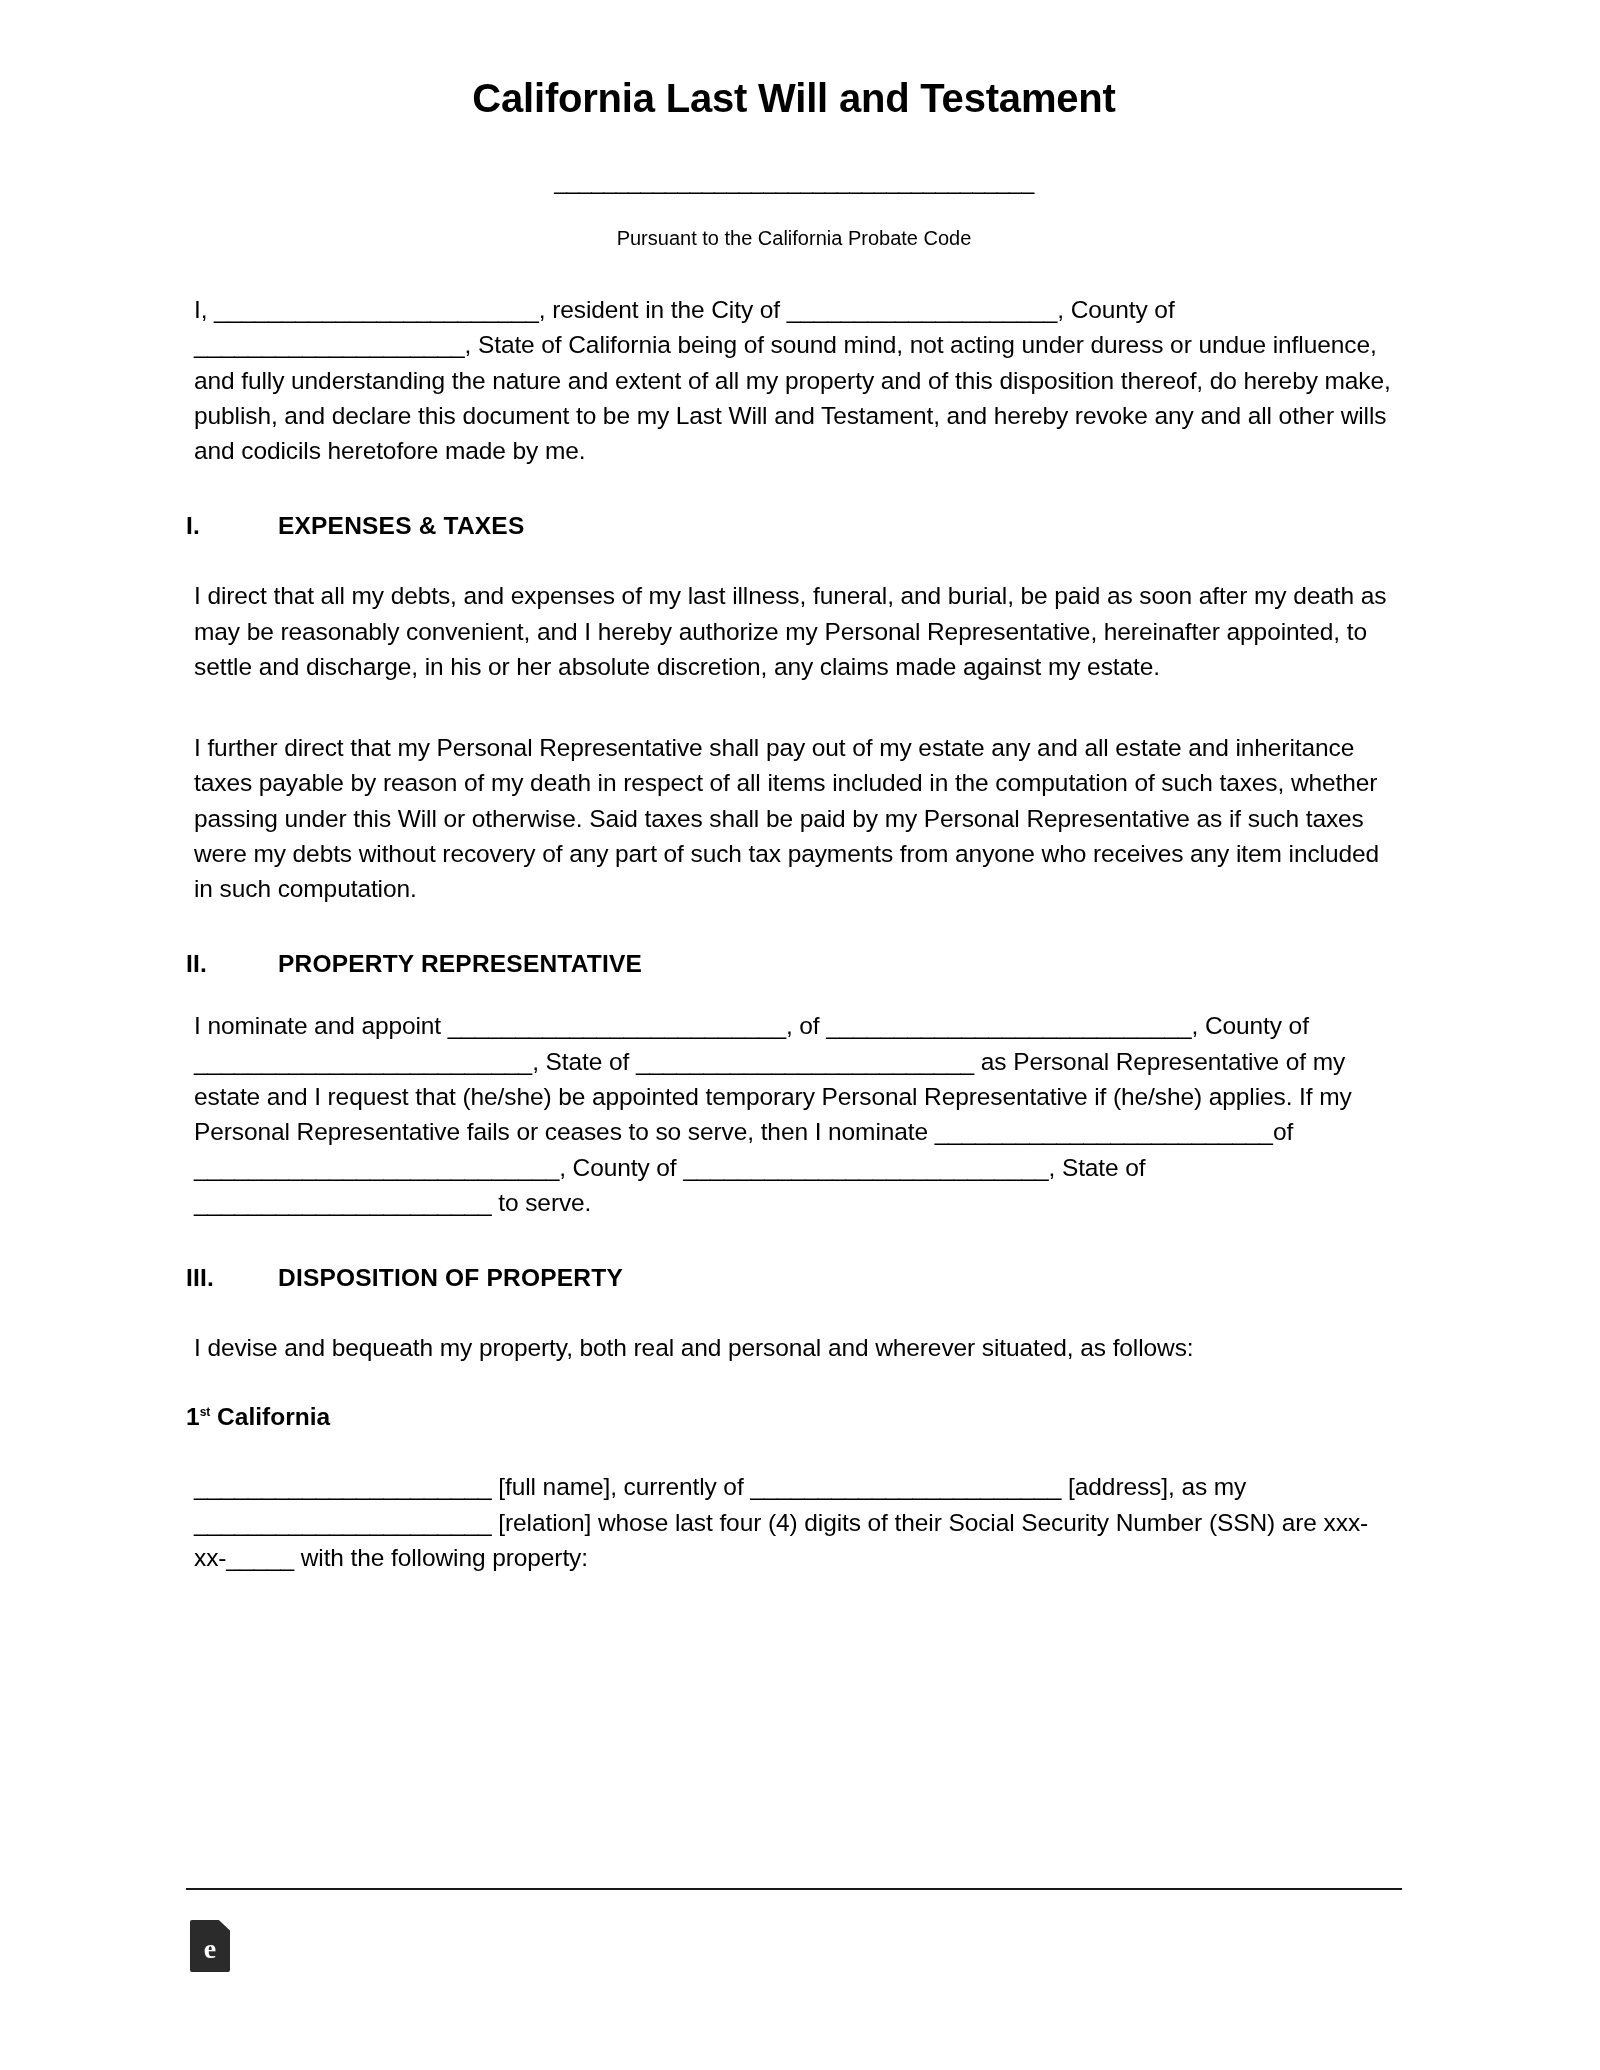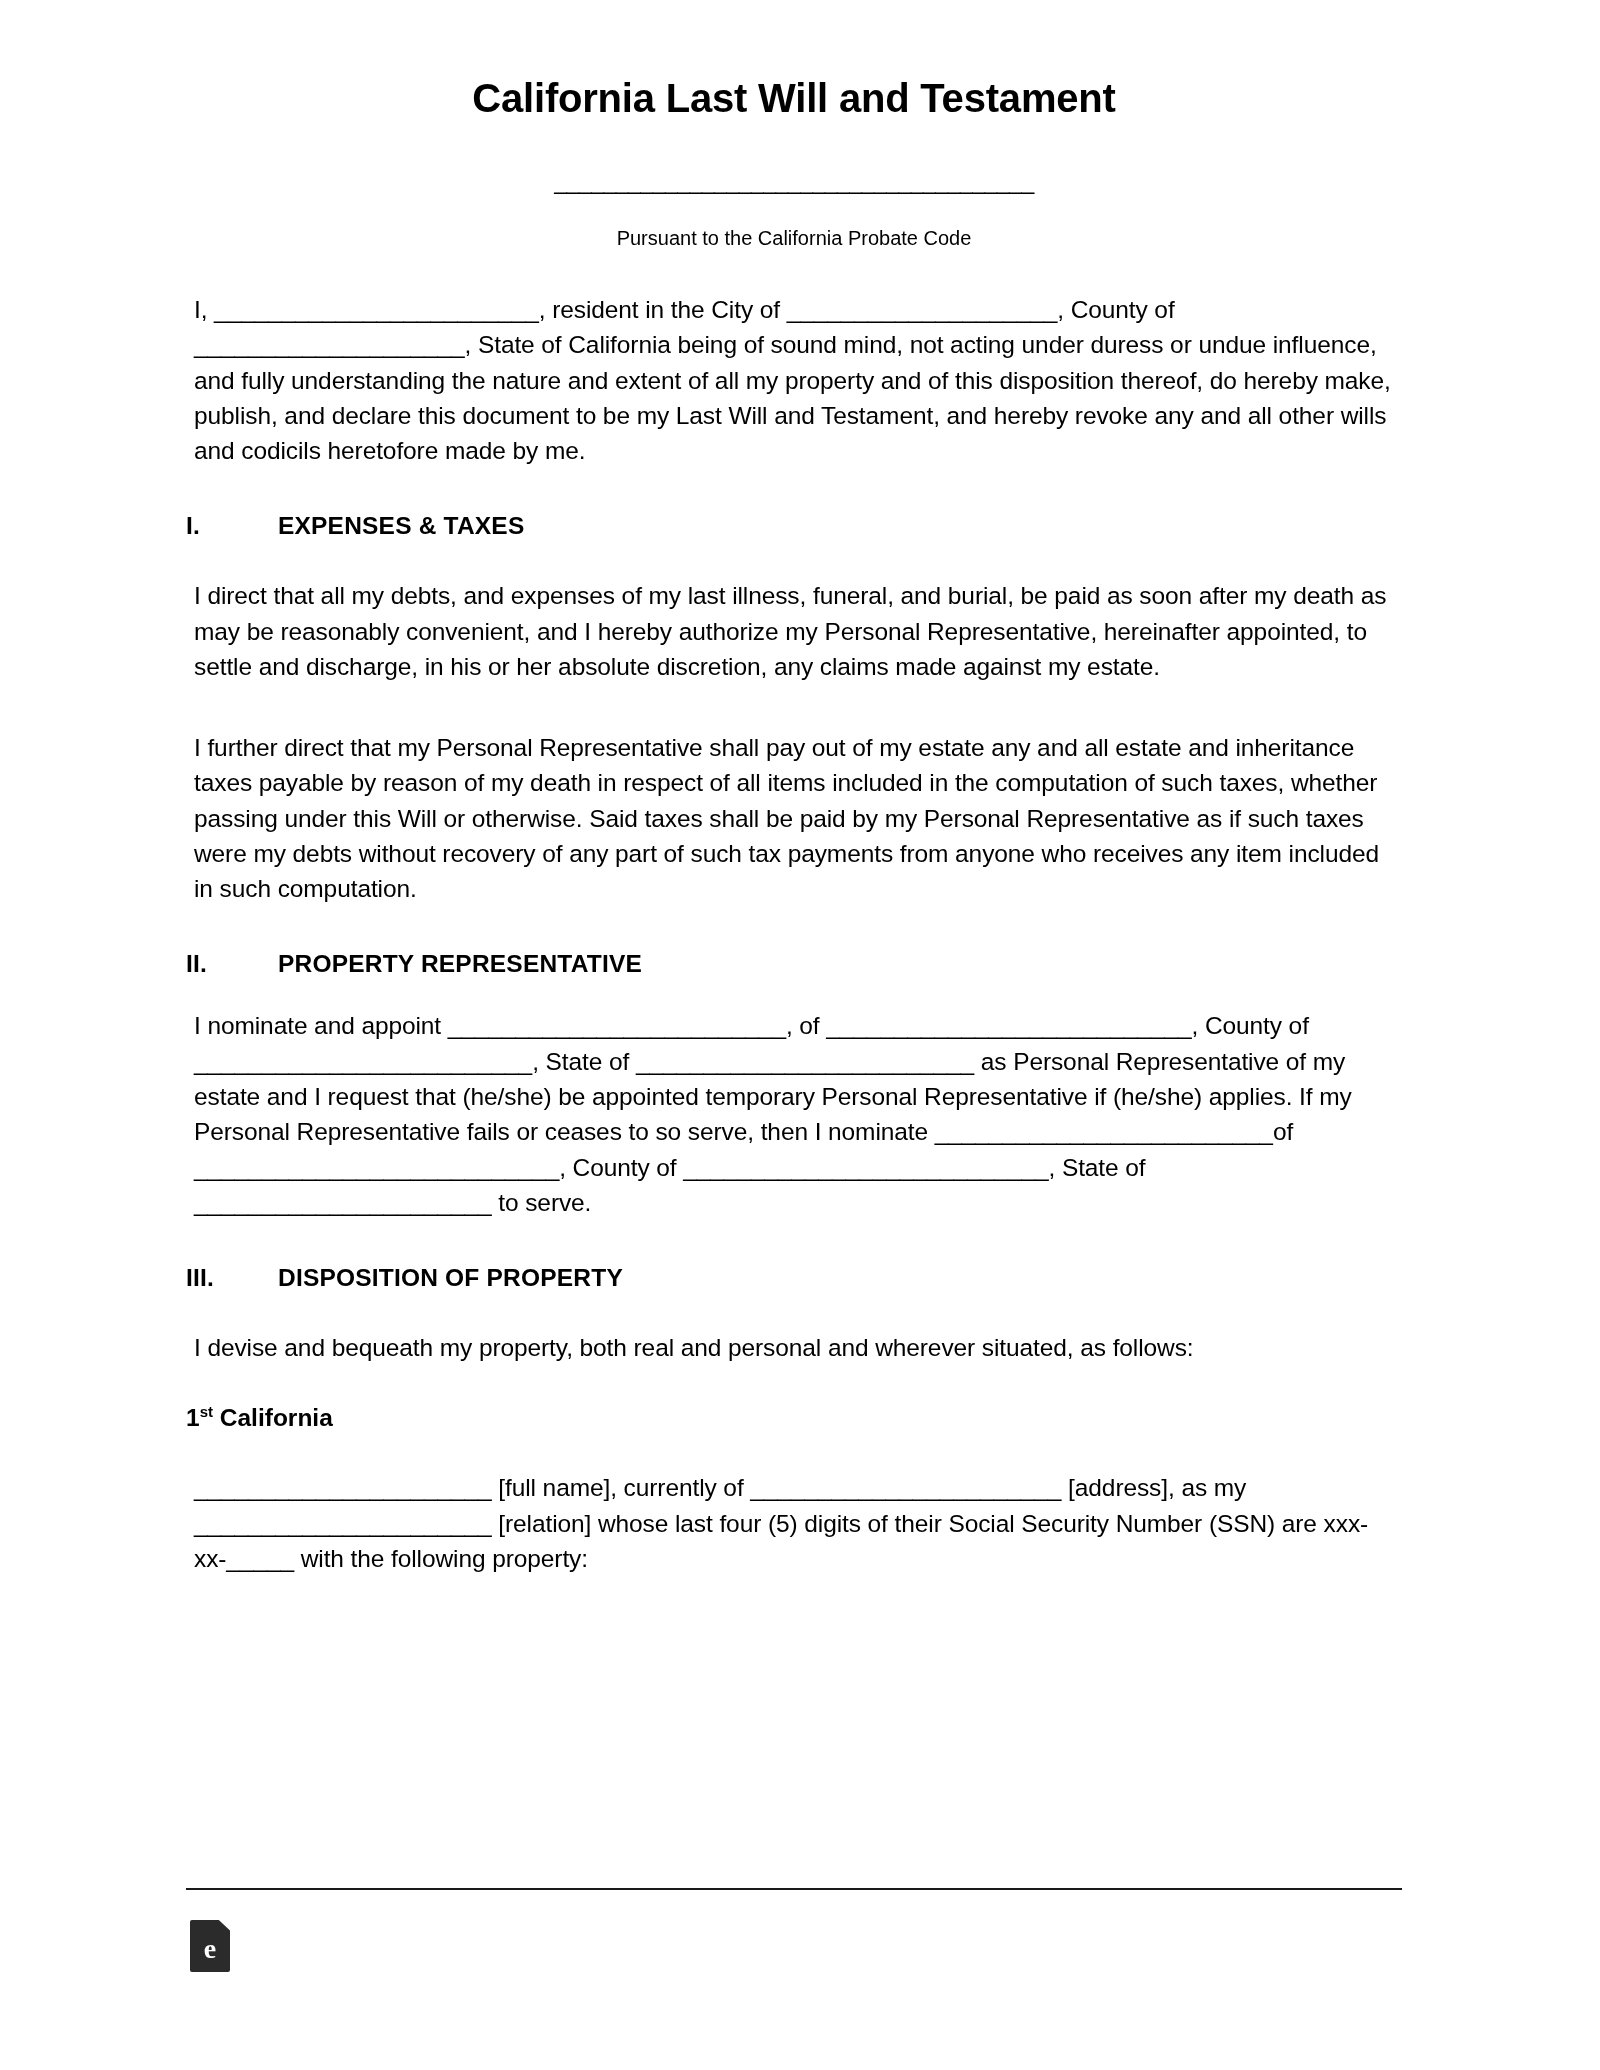--- a/index.html
+++ b/index.html
@@ -71,21 +71,21 @@
   }
   .section-head .num {
     width: 92px;
     flex: 0 0 92px;
   }
   .sub-head {
     font-size: 24.5px;
     font-weight: bold;
   }
   .sub-head sup {
-    font-size: 15px;
+    font-size: 12px;
     vertical-align: super;
   }
   .intro-block {
     margin-top: 42px;
   }
   .hr-bottom {
     position: absolute;
     left: 186px;
     top: 1888px;
     width: 1216px;
@@ -165,21 +165,21 @@
       <span>DISPOSITION OF PROPERTY</span>
     </div>
 
     <div class="gap-md"></div>
     <p class="body-text">I devise and bequeath my property, both real and personal and wherever situated, as follows:</p>
 
     <div class="gap-md"></div>
     <div class="sub-head"><span>1</span><sup>st</sup><span> California</span></div>
 
     <div class="gap-md"></div>
-    <p class="body-text">______________________ [full name], currently of _______________________ [address], as my ______________________ [relation] whose last four (5) digits of their Social Security Number (SSN) are xxx-xx-_____ with the following property:</p>
+    <p class="body-text">______________________ [full name], currently of _______________________ [address], as my ______________________ [relation] whose last four (4) digits of their Social Security Number (SSN) are xxx-xx-_____ with the following property:</p>
 
   </div>
 
   <div class="hr-bottom"></div>
 
   <div class="footer-logo">
     <div class="logo-shape">
       <div class="logo-e">e</div>
     </div>
   </div>

